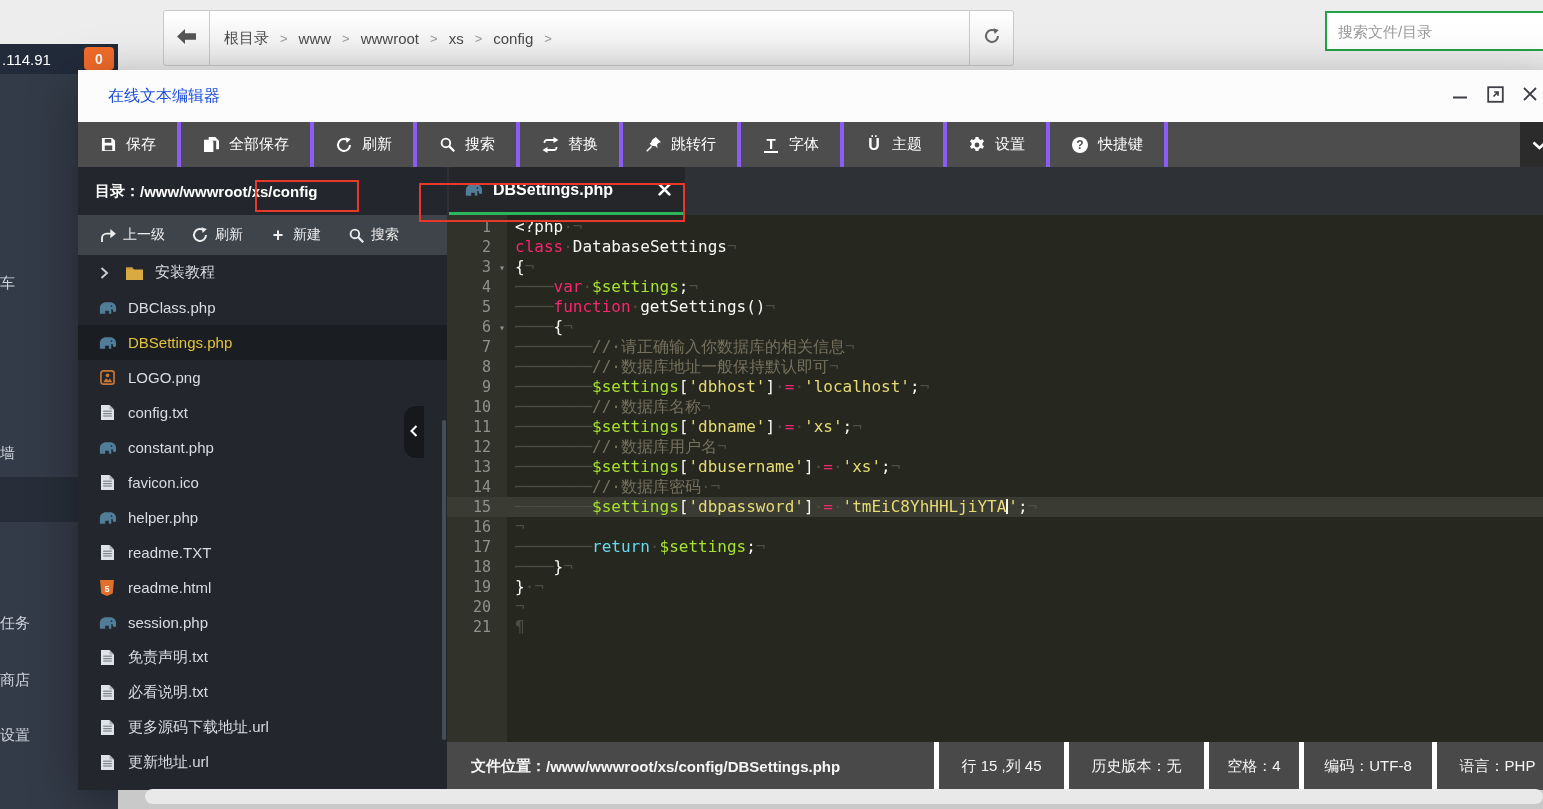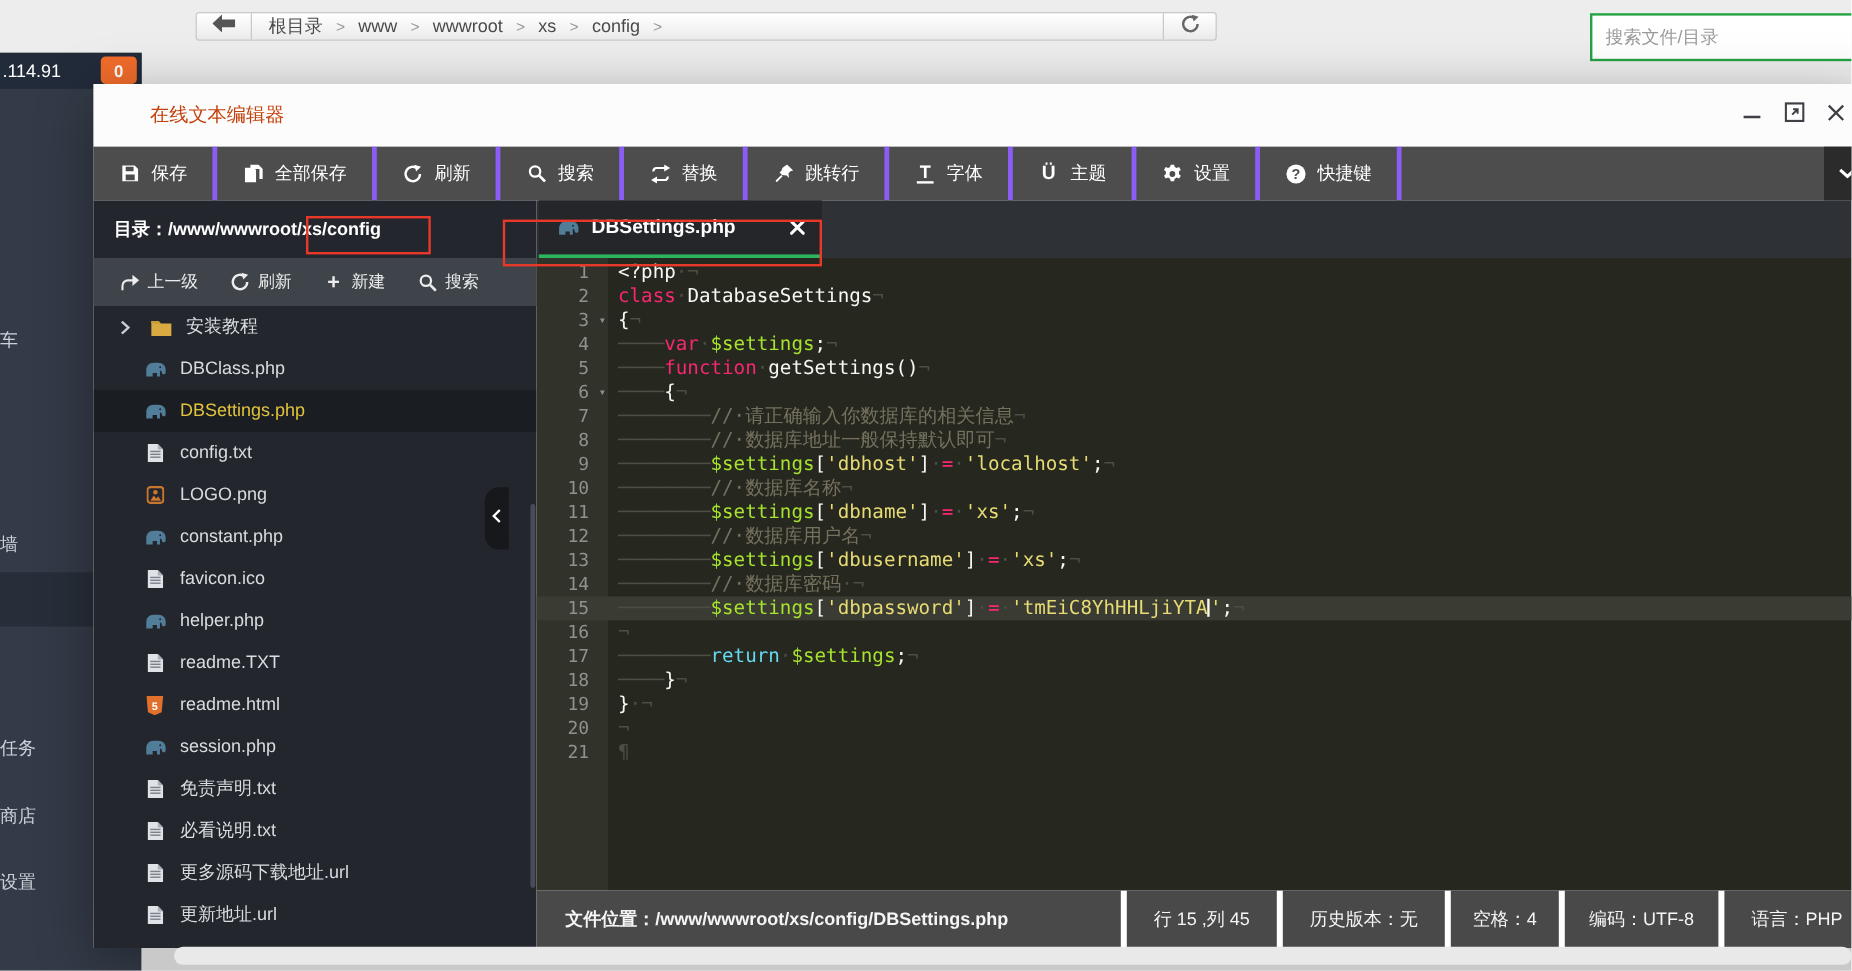--- a/index.html
+++ b/index.html
@@ -8,35 +8,35 @@
   
   .side{position:absolute;left:0;top:0;width:118px;height:809px;background:#333b48;margin-top:44px;}
   .side-head{position:absolute;left:0;top:0;width:118px;height:30px;background:#222b3a;color:#fff;
     font-size:15px;display:flex;align-items:center;padding-left:2px;box-sizing:border-box;}
   .badge{position:absolute;left:84px;top:3px;width:30px;height:23px;background:#f26c2b;border-radius:4px;
     color:#fff;font-weight:bold;font-size:14px;display:flex;align-items:center;justify-content:center;}
   .side-sel{position:absolute;left:0;top:433px;width:118px;height:45px;background:#272e39;}
   .side-item{position:absolute;left:0;color:#ccd2da;font-size:15px;white-space:nowrap;cursor:pointer;}
   .side-foot{position:absolute;left:85px;top:787px;width:33px;height:22px;background:#77808f;}
   
-  .bcbar{position:absolute;left:163px;top:10px;width:851px;height:24px;background:linear-gradient(#ffffff,#ebebeb);
+  .bcbar{position:absolute;left:163px;top:10px;width:851px;height:56px;background:linear-gradient(#ffffff,#ebebeb);
     border:1px solid #c9c9c9;border-radius:3px;display:flex;align-items:stretch;box-sizing:border-box;}
   .bc-back{width:45px;border-right:1px solid #c9c9c9;display:flex;align-items:center;justify-content:center;color:#555;cursor:pointer;}
   .bc-crumbs{flex:1;display:flex;align-items:center;padding-left:14px;gap:11px;font-size:15px;color:#4a4a4a;}
   .bc-item{cursor:pointer;}
   .bc-sep{color:#999;font-size:13px;}
   .bc-refresh{width:43px;border-left:1px solid #c9c9c9;display:flex;align-items:center;justify-content:center;color:#666;cursor:pointer;}
   .search{position:absolute;left:1325px;top:11px;width:240px;height:40px;background:#fff;border:2px solid #25a244;
     box-sizing:border-box;font-size:15px;color:#333;padding:0 11px;outline:none;font-family:"Liberation Sans",sans-serif;}
   .search::placeholder{color:#9a9a9a;}
   
   .modal{position:absolute;left:78px;top:70px;width:1480px;height:720px;background:#fff;
     box-shadow:0 10px 45px rgba(0,0,0,.35);}
   .titlebar{position:relative;height:52px;background:#fcfcfc;display:flex;align-items:center;}
-  .mtitle{margin-left:47px;font-size:16px;color:#c2410c;}
+  .mtitle{margin-left:30px;font-size:16px;color:#1d4ed8;}
   .winctrls{position:absolute;top:0;left:1372px;height:52px;display:flex;align-items:center;gap:15px;color:#3f3f46;}
   .wbtn{display:flex;align-items:center;justify-content:center;width:20px;height:20px;cursor:pointer;}
   
   .toolbar{height:45px;background:#4d4d4d;display:flex;align-items:stretch;}
   .tbtn{display:flex;align-items:center;gap:9px;padding:0 21px;color:#fff;font-size:15px;border-right:4px solid #8b5cf6;cursor:pointer;white-space:nowrap;}
   .tbico{display:inline-flex;width:18px;justify-content:center;align-items:center;color:#fff;}
   .ic-font{font-weight:bold;font-size:15px;border-bottom:2px solid currentColor;line-height:1;padding:0 2px;}
   .ic-theme{font-weight:bold;font-size:16px;line-height:1;}
   .ic-plus{font-weight:bold;font-size:18px;line-height:1;}
   .ic-q{width:16px;height:16px;border-radius:50%;background:#fff;color:#4d4d4d;font-weight:bold;font-size:12px;
@@ -44,21 +44,21 @@
   .tb-fill{flex:1;}
   .tb-more{width:38px;background:#2b2b2b;display:flex;align-items:center;justify-content:center;color:#fff;cursor:pointer;}
   
   .mbody{position:relative;display:flex;height:623px;}
   .leftpanel{width:369px;background:#23272d;display:flex;flex-direction:column;flex-shrink:0;}
   .dirrow{height:48px;display:flex;align-items:center;padding-left:17px;color:#fff;font-size:15px;font-weight:bold;white-space:pre;}
   .btnrow{height:40px;background:#3f444b;display:flex;align-items:center;padding-left:22px;gap:27px;color:#ececec;font-size:14px;flex-shrink:0;}
   .pbtn{display:flex;align-items:center;gap:7px;cursor:pointer;}
   .pbico{display:inline-flex;width:16px;justify-content:center;color:#ececec;}
   .tree{flex:1;position:relative;overflow:hidden;}
-  .titem{height:35px;display:flex;align-items:center;padding-left:41px;color:#d9dce1;font-size:15px;gap:11px;cursor:pointer;white-space:nowrap;}
+  .titem{height:35px;display:flex;align-items:center;padding-left:19px;color:#d9dce1;font-size:15px;gap:11px;cursor:pointer;white-space:nowrap;}
   .titem.isfolder{padding-left:22px;}
   .titem.sel{background:#1a1d22;color:#e2c33c;}
   .chev{display:inline-flex;width:13px;}
   .fico{display:inline-flex;width:20px;justify-content:center;}
   .treescroll{position:absolute;right:1px;top:165px;width:4px;height:320px;background:#474d57;border-radius:2px;}
   
   .rightcol{flex:1;display:flex;flex-direction:column;min-width:0;}
   .tabbar{height:48px;background:#2e3135;display:flex;align-items:stretch;flex-shrink:0;}
   .tab{width:236px;margin-left:2px;background:#24262a;display:flex;align-items:center;gap:10px;padding:0 14px;
     box-sizing:border-box;border-bottom:3px solid #2db55d;color:#fff;font-size:16px;font-weight:bold;cursor:pointer;}
@@ -316,39 +316,39 @@
               <span class="fico">
                 <svg width="19" height="15" viewBox="0 0 20 15">
                   <path fill="#517d98" d="M2 14V8.5C2 4.4 4.8 2 8.5 2h4C16.6 2 19 4.6 19 8v2.6c0 1-.6 1.6-1.6 1.6-.9 0-1.4-.5-1.7-1.4L15.2 9H14v5h-2.6v-3H7.6v3z"></path>
                   <circle cx="14.2" cy="6" r="0.9" fill="#1e2a33"></circle>
                 </svg>
               </span>
               <span>DBSettings.php</span>
             </div>
             <div class="titem">
               <span class="fico">
-                <svg width="13" height="15" viewBox="0 0 13 15">
-                  <path fill="#dfe2e6" d="M0 0h8.5L13 4.5V15H0z"></path>
-                  <path fill="#aab0b8" d="M8.5 0L13 4.5H8.5z"></path>
-                  <rect x="2.2" y="5.6" width="8.6" height="1.2" fill="#7d838c"></rect>
-                  <rect x="2.2" y="8" width="8.6" height="1.2" fill="#7d838c"></rect>
-                  <rect x="2.2" y="10.4" width="8.6" height="1.2" fill="#7d838c"></rect>
-                </svg>
-              </span>
-              <span>config.txt</span>
-            </div>
-            <div class="titem">
-              <span class="fico">
                 <svg width="15" height="15" viewBox="0 0 16 16">
                   <rect x="1" y="1" width="14" height="14" rx="2.5" fill="none" stroke="#c9762f" stroke-width="1.8"></rect>
                   <circle cx="8" cy="5.6" r="2" fill="#c9762f"></circle>
                   <path fill="#c9762f" d="M3.5 13l3-4.5 2.3 2.6L10.5 9l2.5 4z"></path>
                 </svg>
               </span>
               <span>LOGO.png</span>
+            </div>
+            <div class="titem">
+              <span class="fico">
+                <svg width="13" height="15" viewBox="0 0 13 15">
+                  <path fill="#dfe2e6" d="M0 0h8.5L13 4.5V15H0z"></path>
+                  <path fill="#aab0b8" d="M8.5 0L13 4.5H8.5z"></path>
+                  <rect x="2.2" y="5.6" width="8.6" height="1.2" fill="#7d838c"></rect>
+                  <rect x="2.2" y="8" width="8.6" height="1.2" fill="#7d838c"></rect>
+                  <rect x="2.2" y="10.4" width="8.6" height="1.2" fill="#7d838c"></rect>
+                </svg>
+              </span>
+              <span>config.txt</span>
             </div>
             <div class="titem">
               <span class="fico">
                 <svg width="19" height="15" viewBox="0 0 20 15">
                   <path fill="#517d98" d="M2 14V8.5C2 4.4 4.8 2 8.5 2h4C16.6 2 19 4.6 19 8v2.6c0 1-.6 1.6-1.6 1.6-.9 0-1.4-.5-1.7-1.4L15.2 9H14v5h-2.6v-3H7.6v3z"></path>
                   <circle cx="14.2" cy="6" r="0.9" fill="#1e2a33"></circle>
                 </svg>
               </span>
               <span>constant.php</span>
             </div>

